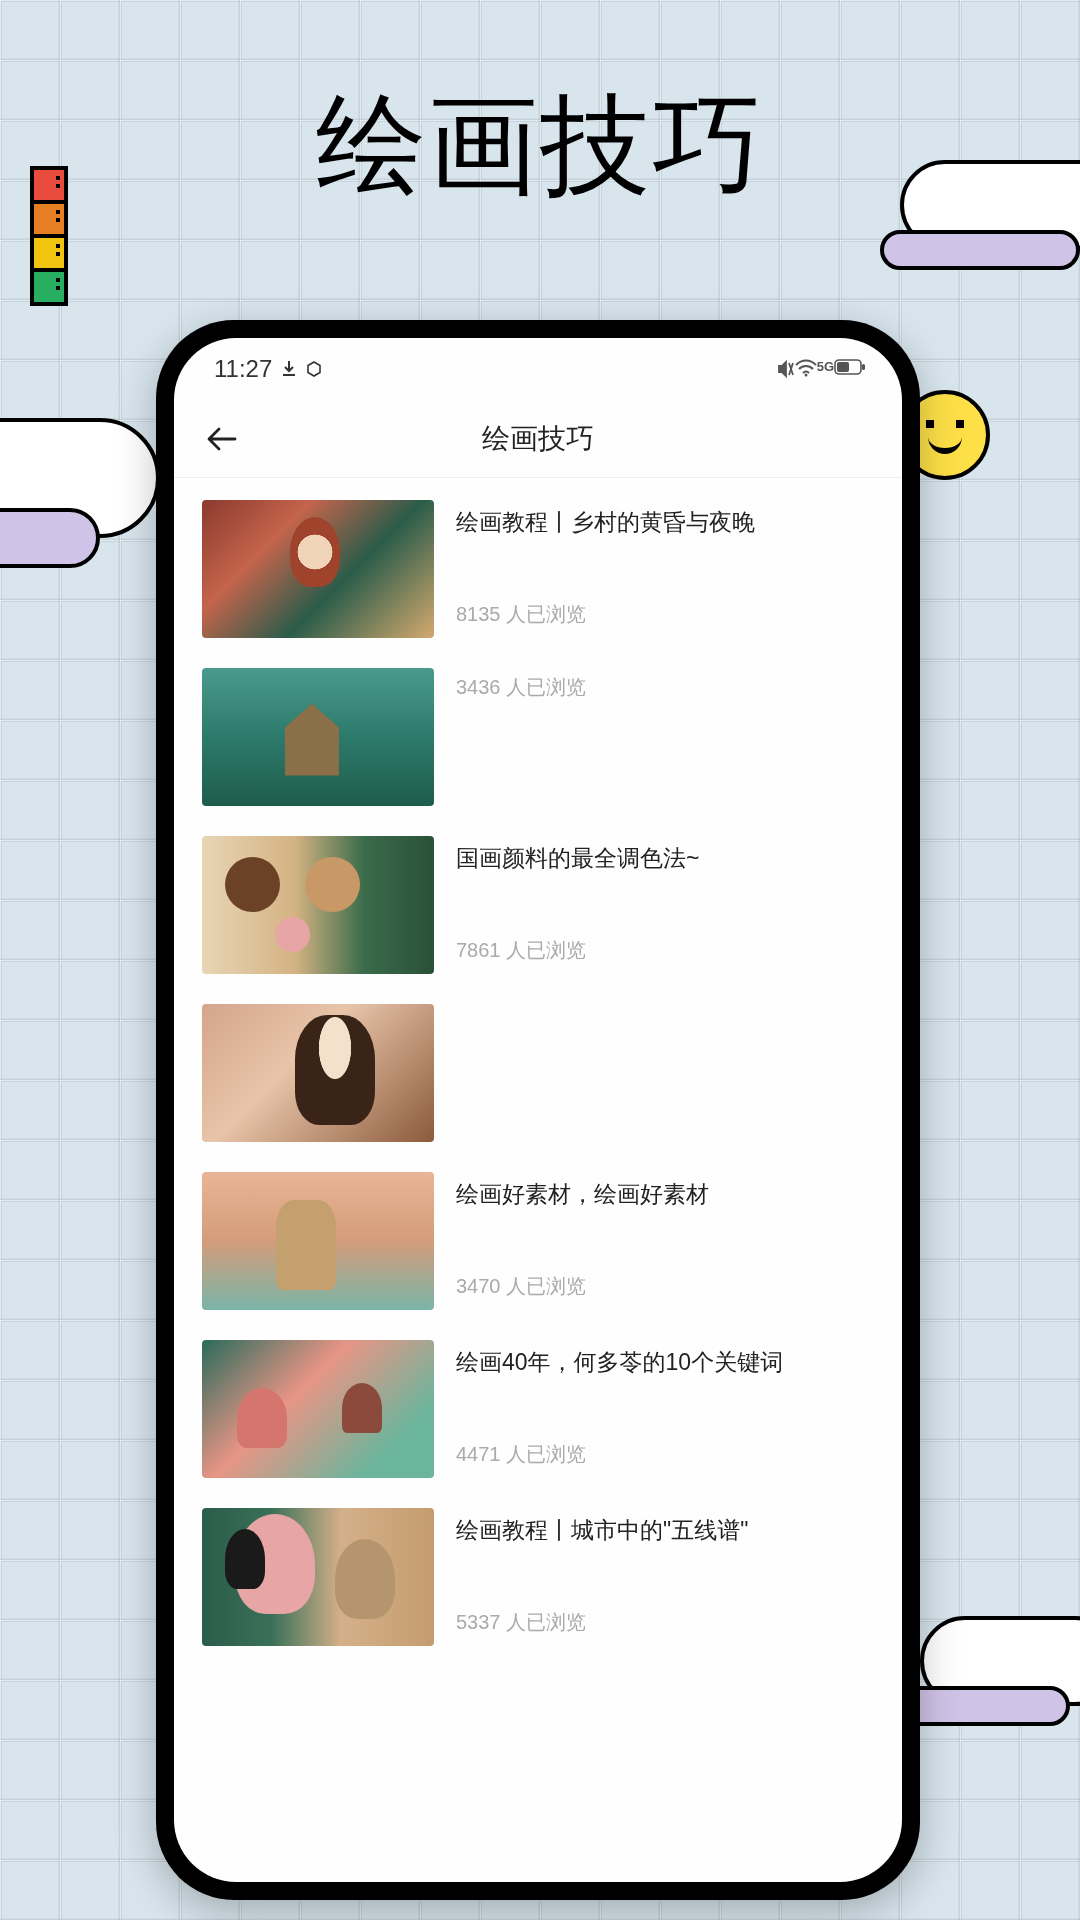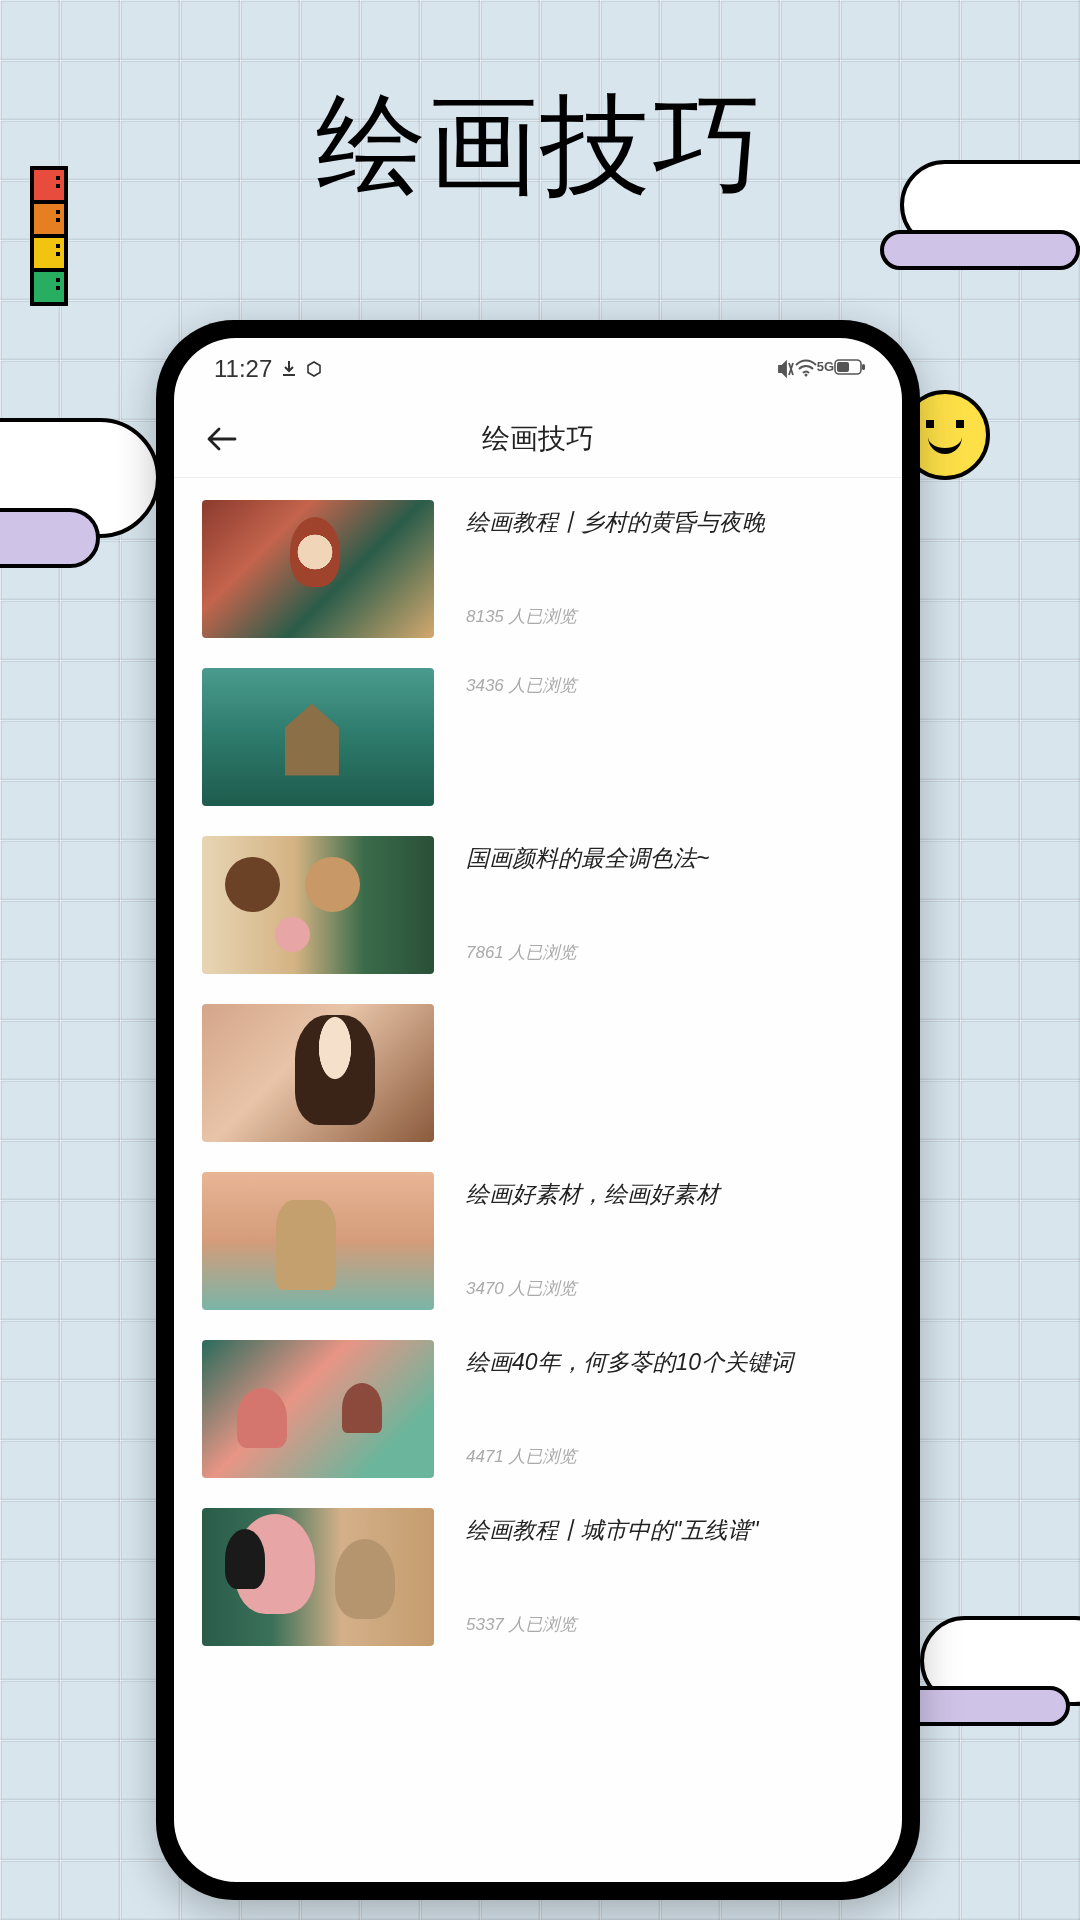--- a/index.html
+++ b/index.html
@@ -168,41 +168,40 @@
       font-weight: 500;
       pointer-events: none;
     }
     .list {
       flex: 1;
       overflow-y: auto;
       padding: 22px 28px 0 28px;
     }
     .list-item {
       display: flex;
-      gap: 32px;
+      gap: 22px;
       margin-bottom: 30px;
-      font-style: italic;
     }
     .thumb {
       width: 232px;
       height: 138px;
       border-radius: 4px;
       flex-shrink: 0;
       position: relative;
       overflow: hidden;
     }
     .item-body {
       flex: 1;
       display: flex;
       flex-direction: column;
       justify-content: space-between;
       padding: 6px 0 10px 0;
     }
     .item-title { font-size: 23px; color: #222; line-height: 1.4; }
-    .item-views { font-size: 17px; color: #aaa; }
+    .item-views { font-size: 20px; color: #aaa; }
     
     .t1 { background: linear-gradient(135deg,#8b3a2e 0%,#c4644c 30%,#2a5c4a 60%,#d4a96e 100%); }
     .t1::after{content:"";position:absolute;left:38%;top:12%;width:50px;height:70px;background:radial-gradient(circle,#f0d5b8 40%,transparent 41%),#a0432c;border-radius:50% 50% 40% 40%;}
     .t2 { background: linear-gradient(180deg,#4a9b8e 0%,#2d7a6b 50%,#1e5c4d 100%); }
     .t2::after{content:"";position:absolute;left:28%;top:20%;width:90px;height:80px;background:#8b6f47;clip-path:polygon(20% 100%,20% 40%,50% 10%,80% 40%,80% 100%);}
     .t3 { background: linear-gradient(90deg,#e8d5b5 0%,#d4b383 40%,#3a6b4a 70%,#2a5038 100%); }
     .t3::after{content:"";position:absolute;left:10%;top:15%;width:55px;height:55px;background:#6b4226;border-radius:50%;box-shadow:80px 0 0 #c89966,40px 50px 0 -10px #e8a5a5;}
     .t4 { background: linear-gradient(135deg,#d4a58a 0%,#e8c4a8 40%,#8b5a3c 100%); }
     .t4::after{content:"";position:absolute;left:40%;top:8%;width:80px;height:110px;background:radial-gradient(ellipse at 50% 30%,#f5e0cc 28%,transparent 29%),#3a2418;border-radius:40% 40% 30% 30%;}
     .t5 { background: linear-gradient(180deg,#e8b596 0%,#d49c7a 50%,#7ab5a8 100%); }

